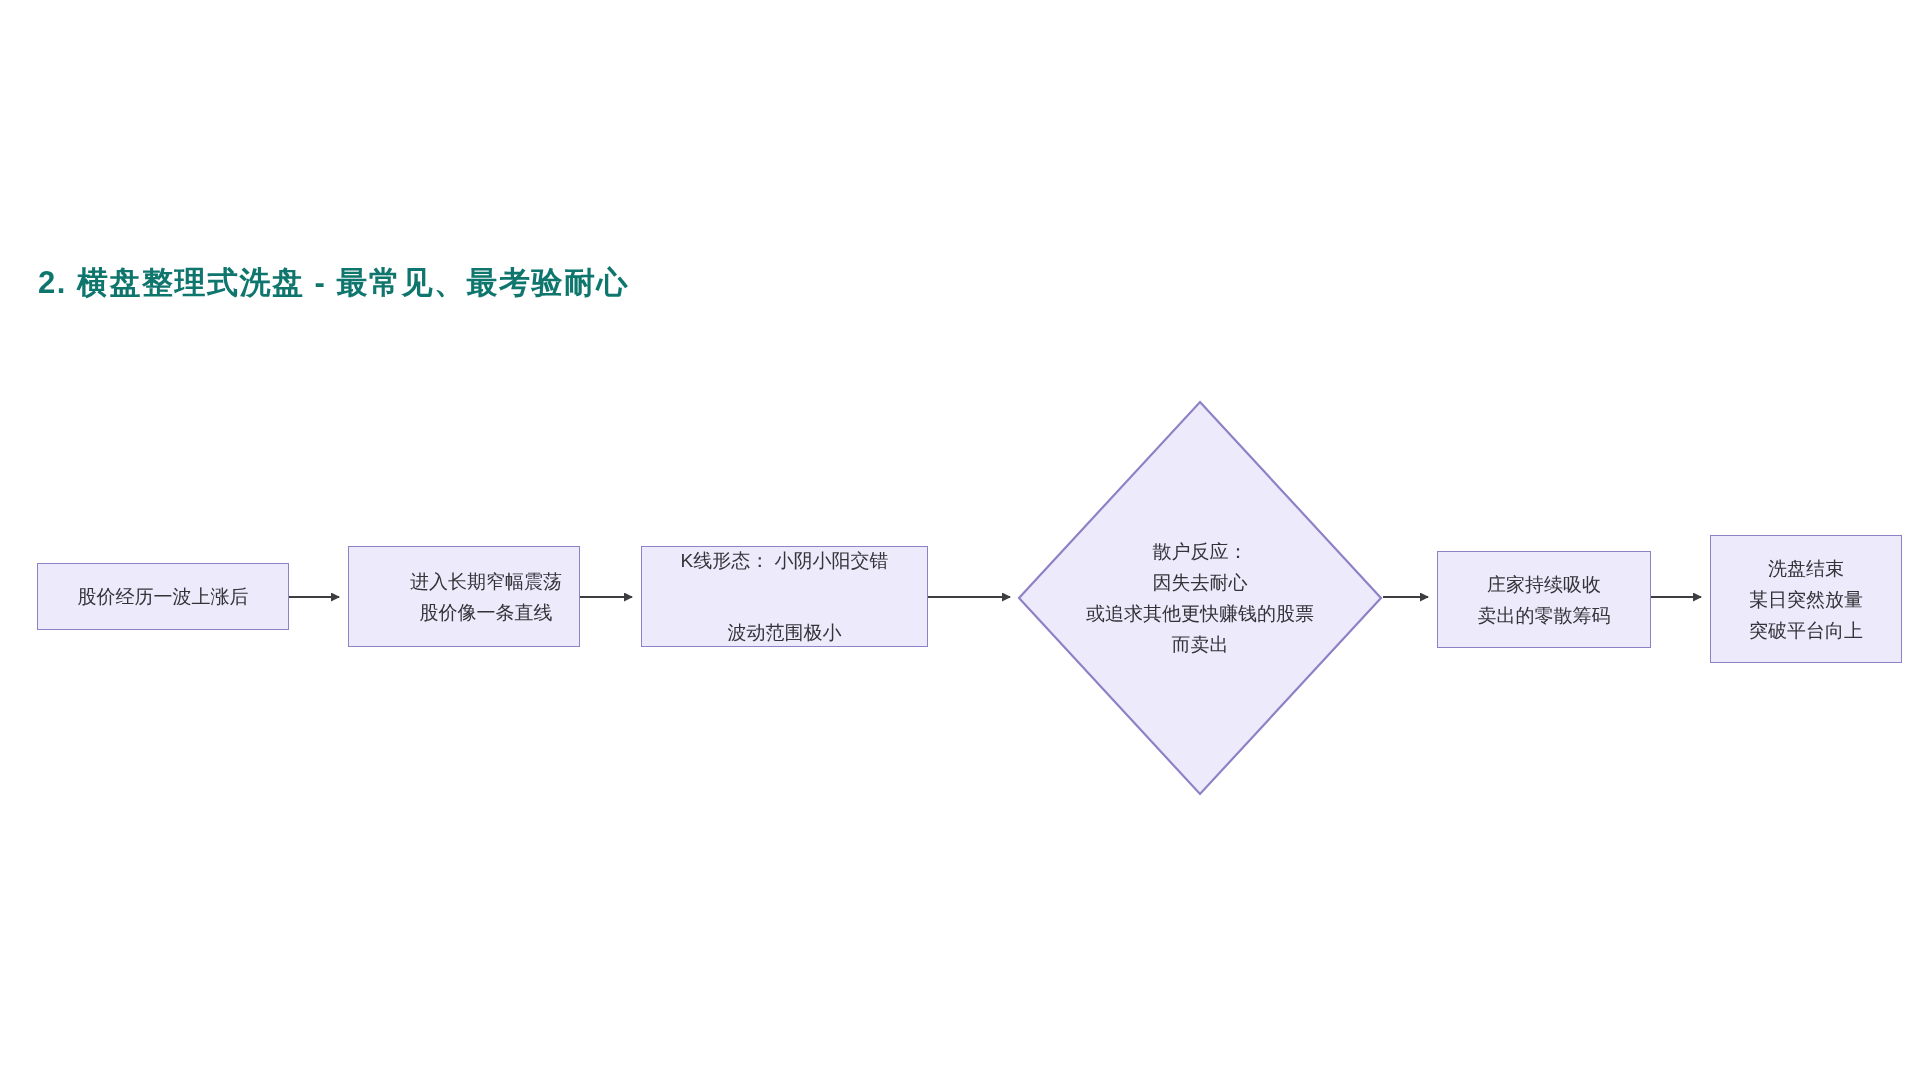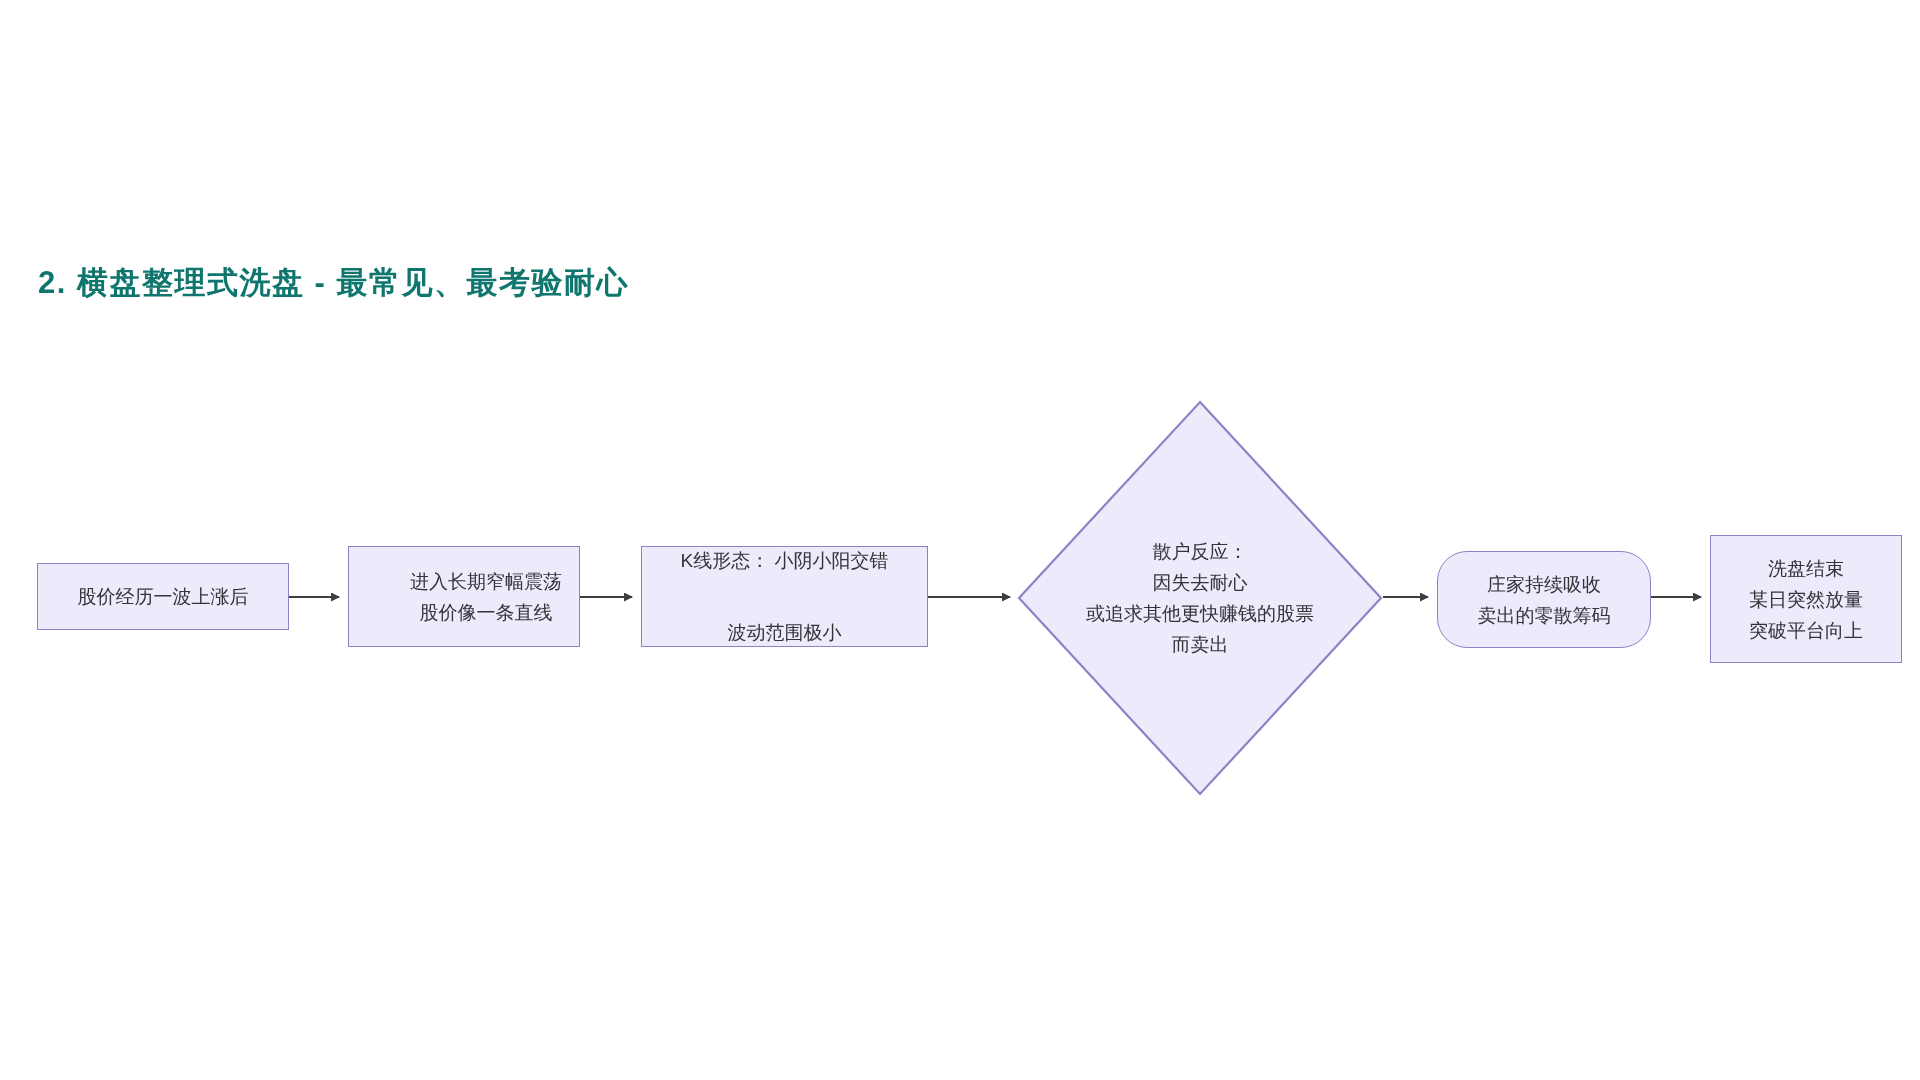--- a/index.html
+++ b/index.html
@@ -52,21 +52,21 @@
     line-height: 31px;
     text-align: center;
     white-space: nowrap;
   }
   .node-box .line { display: block; }
 
   
   #node-0 { left: 37px;   top: 563px; width: 252px; height: 67px; }
   #node-1 { left: 348px;  top: 546px; width: 232px; height: 101px; padding-left: 44px; }
   #node-2 { left: 641px;  top: 546px; width: 287px; height: 101px; gap: 41px; }
-  #node-4 { left: 1437px; top: 551px; width: 214px; height: 97px; border-radius: 30px; }
+  #node-4 { left: 1437px; top: 551px; width: 214px; height: 97px; }
   #node-5 { left: 1710px; top: 535px; width: 192px; height: 128px; }
 
   
   #node-3-wrap {
     position: absolute;
     left: 1017px;
     top: 400px;
     width: 366px;
     height: 396px;
   }

